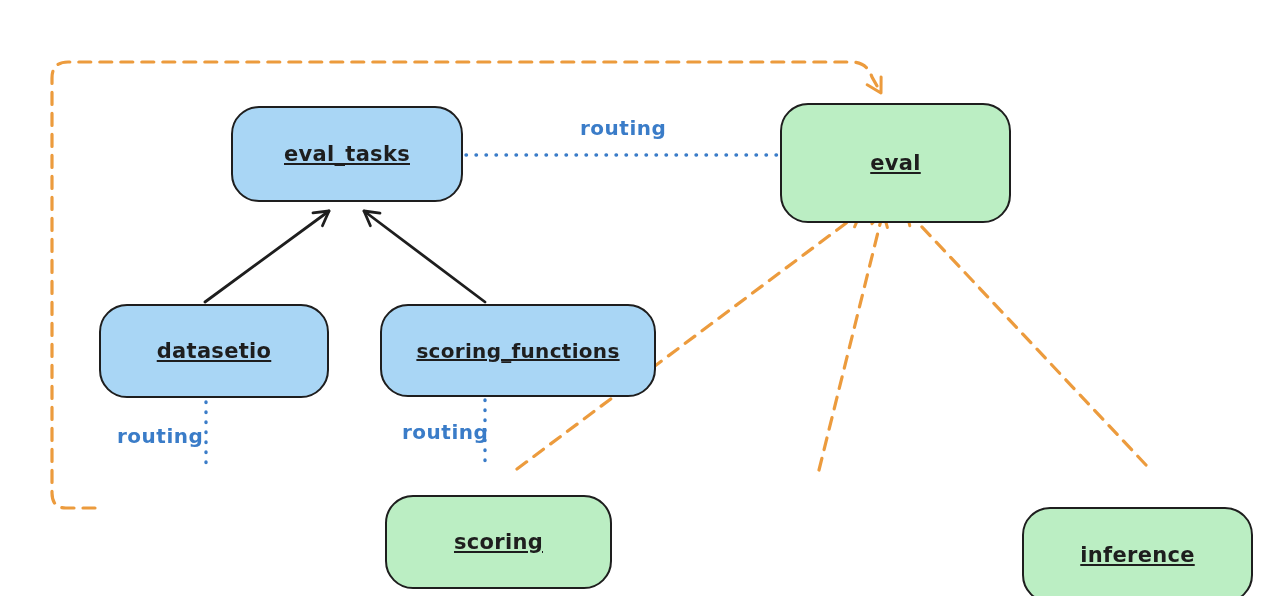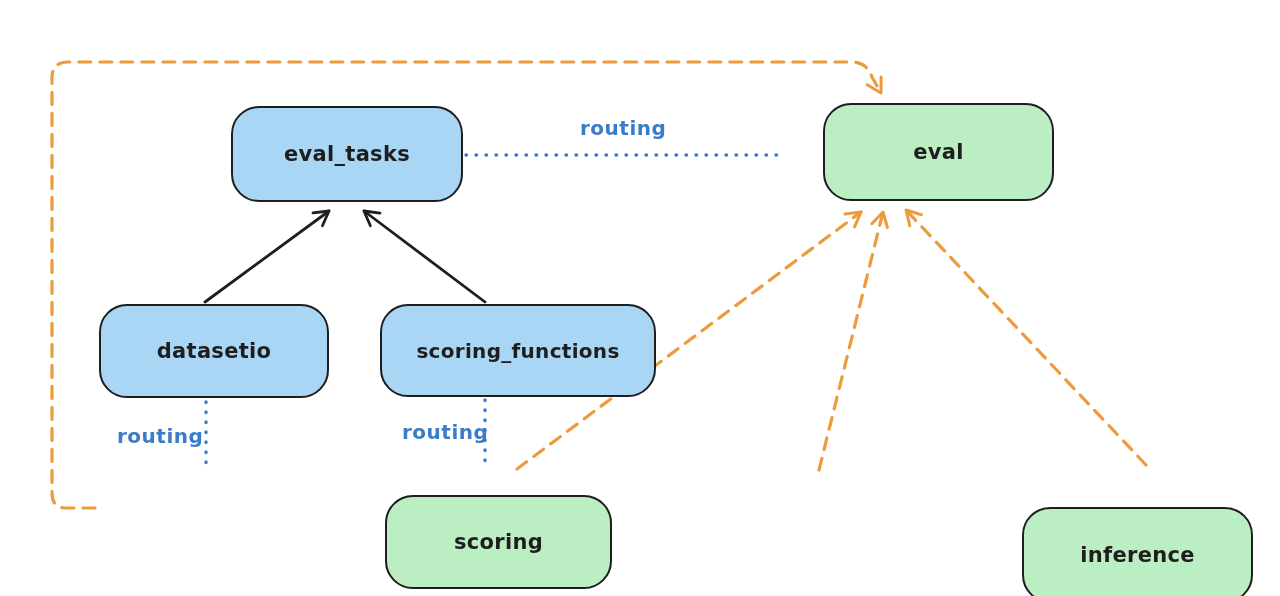--- a/index.html
+++ b/index.html
@@ -12,25 +12,26 @@
   }
   svg.edges{position:absolute;left:0;top:0;width:1280px;height:596px;}
   .node{
     position:absolute;
     box-sizing:border-box;
     border:2.5px solid #1e1e1e;
     border-radius:28px;
     display:flex;align-items:center;justify-content:center;
     font-size:21px;font-weight:600;color:#1e1e1e;
     letter-spacing:0.3px;
+    text-decoration:underline;
   }
   .node.blue{background:#a9d6f5;}
   .node.green{background:#bbeec3;}
   #n-eval_tasks{left:231px;top:106px;width:232px;height:96px;}
-  #n-eval{left:823px;top:103px;width:231px;height:98px;}
+  #n-eval{left:780px;top:103px;width:231px;height:120px;}
   #n-datasets{left:99px;top:304px;width:230px;height:94px;}
   #n-scoring_functions{left:380px;top:304px;width:276px;height:93px;font-size:20px;}
   #n-datasetio{left:95px;top:475px;width:232px;height:91px;}
   #n-scoring{left:385px;top:495px;width:227px;height:94px;}
   #n-agents{left:708px;top:471px;width:234px;height:92px;}
   #n-inference{left:1022px;top:467px;width:231px;height:96px;margin-top:40px;}
   .edge-label{
     position:absolute;
     color:#3a7cc8;
     font-size:20px;font-weight:700;

